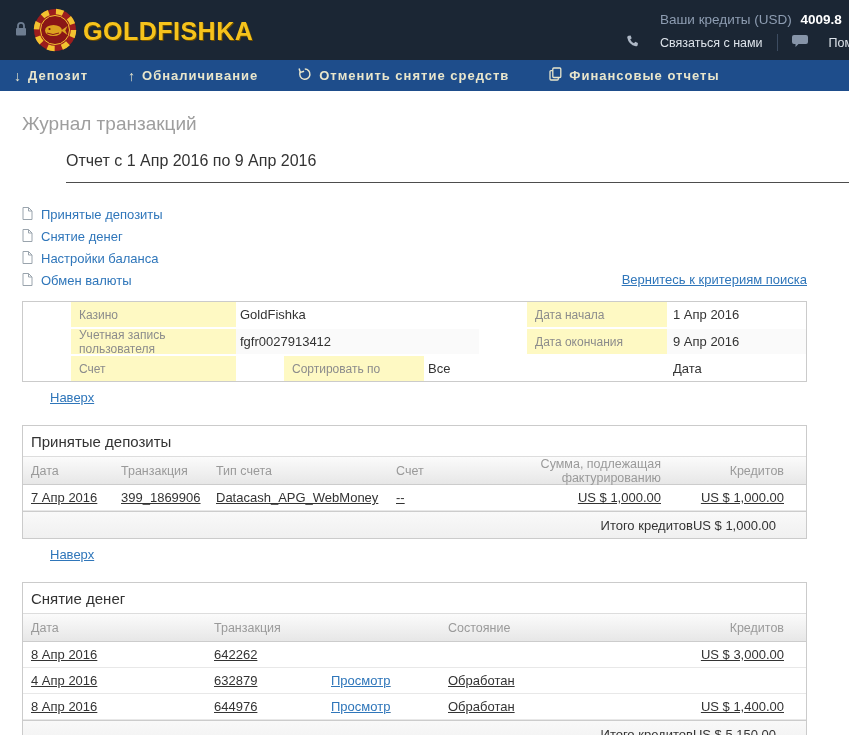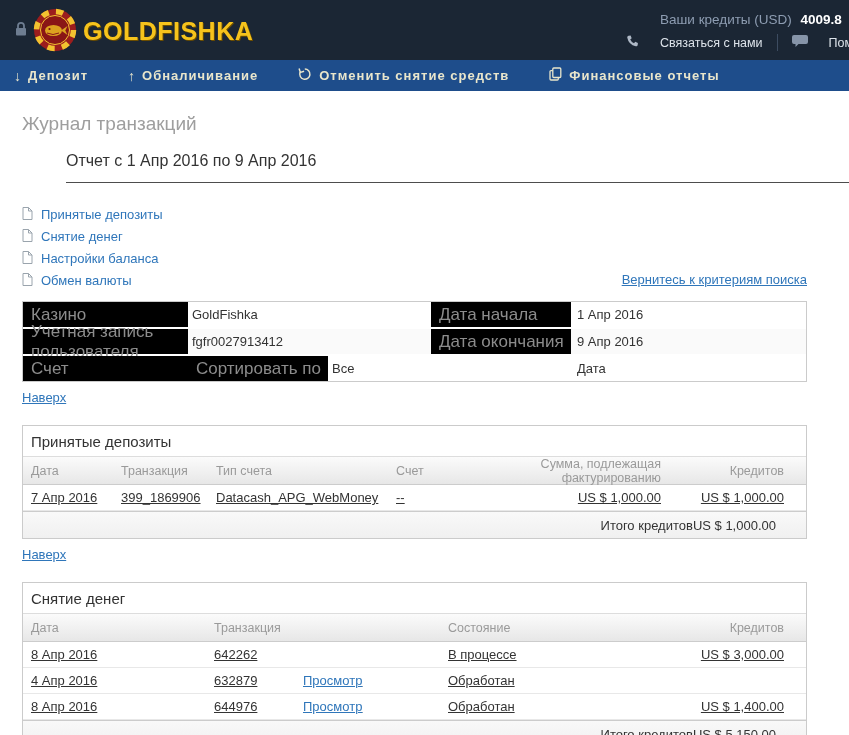--- a/index.html
+++ b/index.html
@@ -34,29 +34,29 @@
 
   
   .content { padding-left:22px; }
   .page-title { margin:22px 0 0; font-size:19px; font-weight:400; color:#9e9e9e; }
   .report { margin-top:17px; padding-bottom:12px; border-bottom:1px solid #4d4d4d; width:815px;
             font-size:16px; color:#333;margin-left:44px; }
 
   .quick-links { margin-top:24px; width:785px; position:relative; }
   .qlink-row { display:flex; align-items:center; gap:8px; margin-bottom:7px; height:15px; }
   a.plain-link { color:#2f76ba; text-decoration:none; cursor:pointer; }
-  a.u-link { color:#2f76ba; text-decoration:underline; cursor:pointer; }
+  a.u-link { color:#2f76ba; text-decoration:underline; cursor:pointer;margin-left:28px; }
   .back-link { position:absolute; right:0; bottom:1px; }
 
   
   .criteria { margin-top:13px; width:785px; border:1px solid #cbcbcb; background:#fff; }
   .crit-row { display:flex; height:25px; margin-bottom:2px; }
   .crit-row:last-child { margin-bottom:0; }
   .crit-cell { display:flex; align-items:center; height:100%; }
-  .crit-lbl { background:#000000; color:#8c8c8c; font-size:17px; }
+  .crit-lbl { background:#fef9c3; color:#8c8c8c; font-size:12px;margin-left:48px; }
   .lbl-left { width:165px; padding-left:8px; }
   .val-left { width:243px; padding-left:4px; }
   .lbl-right { width:140px; padding-left:8px; }
   .val-right { flex:1; padding-left:6px; }
   .crit-row.alt .crit-val { background:#fafafa; }
 
   .top-link { display:inline-block; margin-top:8px; font-size:13px; }
 
   
   .tbl { width:785px; border:1px solid #cbcbcb; margin-top:20px; }
@@ -269,21 +269,20 @@
       <div class="w-date">Дата</div>
       <div class="w-trans">Транзакция</div>
       <div class="w-view"></div>
       <div class="w-status">Состояние</div>
       <div class="w-credits">Кредитов</div>
     </div>
     <div class="tbl-row">
       <div class="w-date">8 Апр 2016</div>
       <div class="w-trans">642262</div>
       <div class="w-view"></div>
-      <div class="w-status">В процессе</div>
       <div class="w-credits">US $ 3,000.00</div>
     </div>
     <div class="tbl-row">
       <div class="w-date">4 Апр 2016</div>
       <div class="w-trans">632879</div>
       <div class="w-view">
         <a class="u-link">Просмотр</a>
       </div>
       <div class="w-status">Обработан</div>
     </div>

